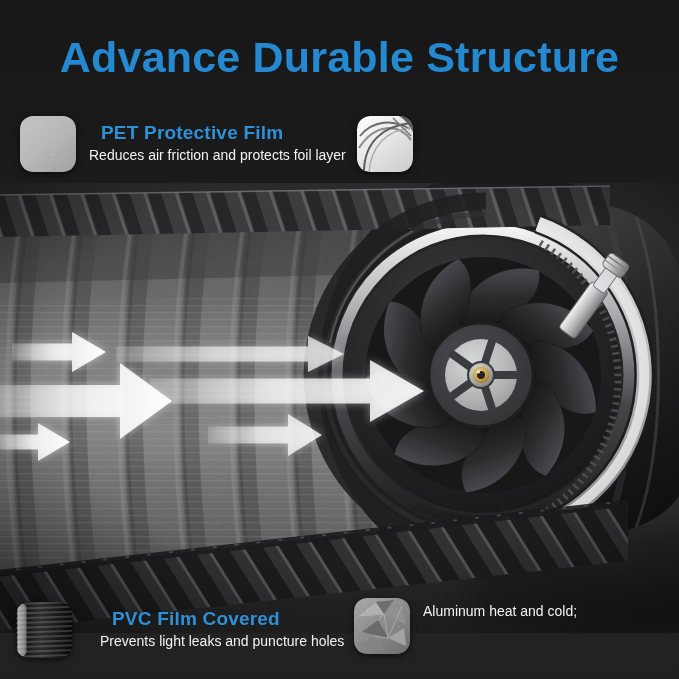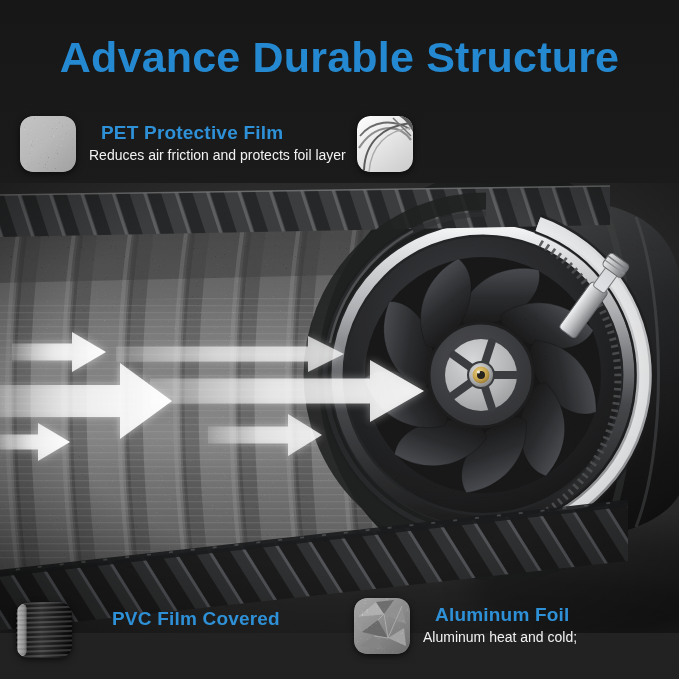--- a/index.html
+++ b/index.html
@@ -328,20 +328,21 @@
           <rect width="56" height="56" fill="#101010"></rect>
           <rect width="56" height="56" fill="url(#pvcRibs)" transform="rotate(-2 28 28)"></rect>
           <rect width="56" height="56" fill="url(#pvcSheen)"></rect>
           <rect x="1.5" y="2" width="9" height="52" rx="4.5" fill="url(#pvcRim)"></rect>
           <rect x="1.5" y="2" width="9" height="52" rx="4.5" fill="url(#pvcRibs)" opacity="0.35"></rect>
         </g>
       </svg>
     </div>
     <div class="ftext">
       <div class="fhead">PVC Film Covered</div>
+      <div class="fdesc">Prevents light leaks and puncture holes</div>
     </div>
   </div>
 
   <div class="feature f-foil">
     <div class="thumb">
       <svg width="56" height="56" viewBox="0 0 56 56" xmlns="http://www.w3.org/2000/svg">
         <defs>
           <linearGradient id="foilG" x1="0" y1="0" x2="0.8" y2="1">
             <stop offset="0" stop-color="#f2f2f2"></stop>
               <stop offset="0.5" stop-color="#cbcbcb"></stop>
@@ -364,18 +365,17 @@
           <polygon points="8,34 24,22 34,40" fill="#8f8f8f" opacity="0.85"></polygon>
           <polygon points="34,40 50,30 52,48" fill="#e9e9e9"></polygon>
           <polygon points="6,48 20,38 30,52" fill="#bdbdbd"></polygon>
           <polygon points="2,30 8,34 5,18" fill="#d9d9d9"></polygon>
           <path d="M5,18 L30,16 L24,22 M30,16 L34,40 L20,38 M48,8 L34,40" stroke="#ffffff" stroke-width="1" fill="none" opacity="0.8"></path>
           <rect width="56" height="56" fill="#fff" filter="url(#foilN)" opacity="0.3"></rect>
         </g>
       </svg>
     </div>
     <div class="ftext">
-      <div class="fhead">Aluminum Foil</div>
       <div class="fdesc">Aluminum heat and cold;</div>
     </div>
   </div>
 
 </div>
 
 </body></html>

